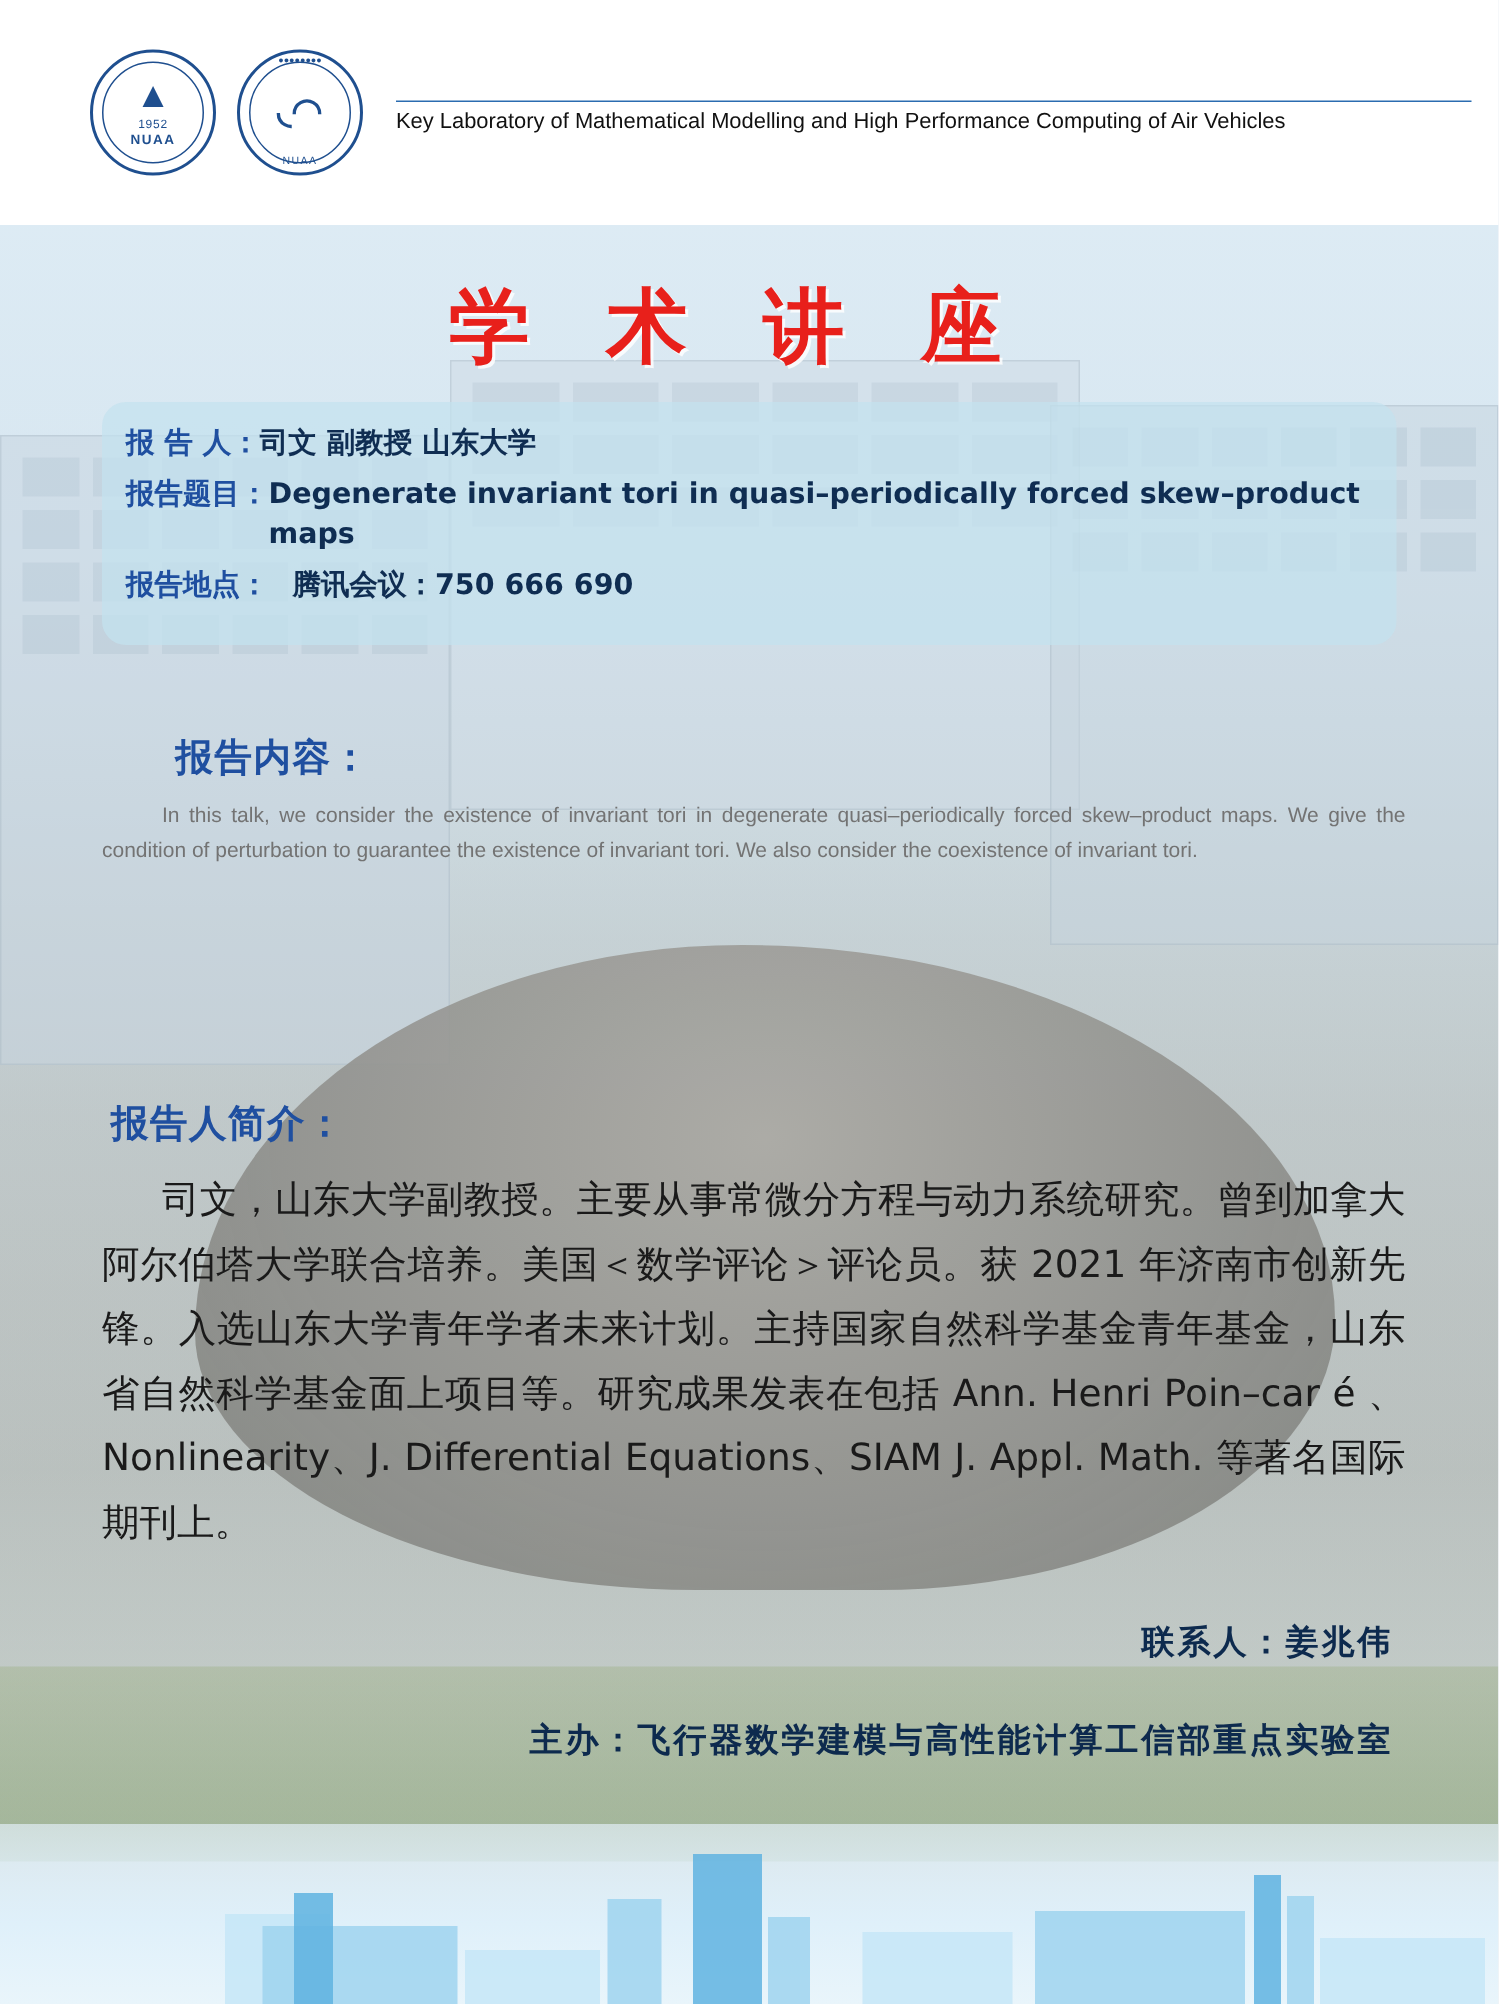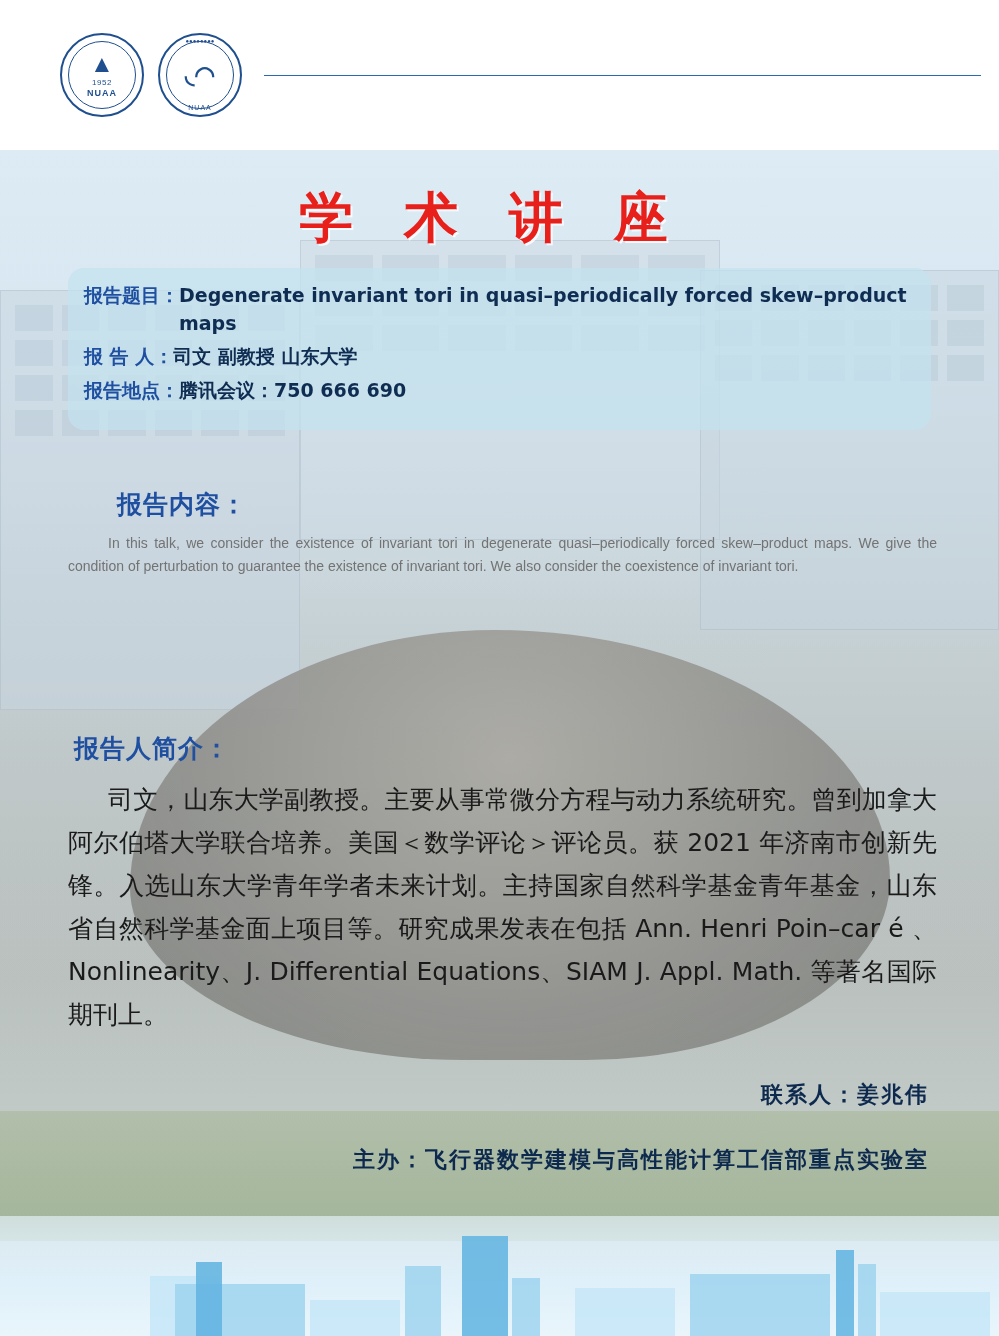--- a/index.html
+++ b/index.html
@@ -165,21 +165,21 @@
     background: rgba(196,226,238,0.72);
     border-radius: 16px;
     padding: 14px 20px 14px 16px;
   }
   .info-row {
     display: flex;
     align-items: flex-start;
     margin-bottom: 6px;
     line-height: 1.45;
   }
-  .info-row:last-child { margin-bottom: 12px; }
+  .info-row:last-child { margin-bottom: 12px; gap: 16px; }
   .info-label {
     flex: 0 0 auto;
     color: #1f4fa0;
     font-weight: bold;
     font-size: 19px;
     white-space: nowrap;
     font-family: "DejaVu Sans", sans-serif;
   }
   .info-value {
     flex: 1 1 auto;
@@ -251,20 +251,21 @@
       <div class="logo-seal logo-seal2">
         <div class="ring-text">●●●●●●●●</div>
         <div class="inner">
           <div class="mark">◟◠</div>
         </div>
         <div class="ring-text-b">NUAA</div>
       </div>
     </div>
     <div class="header-titles">
       <div class="h-rule"></div>
+      <div class="h-en">Key Laboratory of Mathematical Modelling and High Performance Computing of Air Vehicles</div>
     </div>
   </div>
 
   <div class="body-area">
     <div class="bg-photo">
       <div class="bld bld1">
         <div class="win-grid">
             <i></i>
             <i></i>
             <i></i>
@@ -352,26 +353,26 @@
         <div class="sky-b lt" style="left:880px;width:110px;height:44px;"></div>
       </div>
     </div>
 
     <div class="content">
 
       <div class="title-main">学 术 讲 座</div>
 
       <div class="info-card">
         <div class="info-row">
+          <span class="info-label">报 告 人：</span>
+          <span class="info-value">司文 副教授 山东大学</span>
+        </div>
+        <div class="info-row">
           <span class="info-label">报告题目：</span>
           <span class="info-value en">Degenerate invariant tori in quasi–periodically forced skew–product maps</span>
-        </div>
-        <div class="info-row">
-          <span class="info-label">报 告 人：</span>
-          <span class="info-value">司文 副教授 山东大学</span>
         </div>
         <div class="info-row">
           <span class="info-label">报告地点：</span>
           <span class="info-value">腾讯会议：750 666 690</span>
         </div>
       </div>
 
       <div class="sec-head abstract">报告内容：</div>
       <div class="abstract-body">In this talk, we consider the existence of invariant tori in degenerate quasi–periodically forced skew–product maps. We give the condition of perturbation to guarantee the existence of invariant tori. We also consider the coexistence of invariant tori.</div>
 

